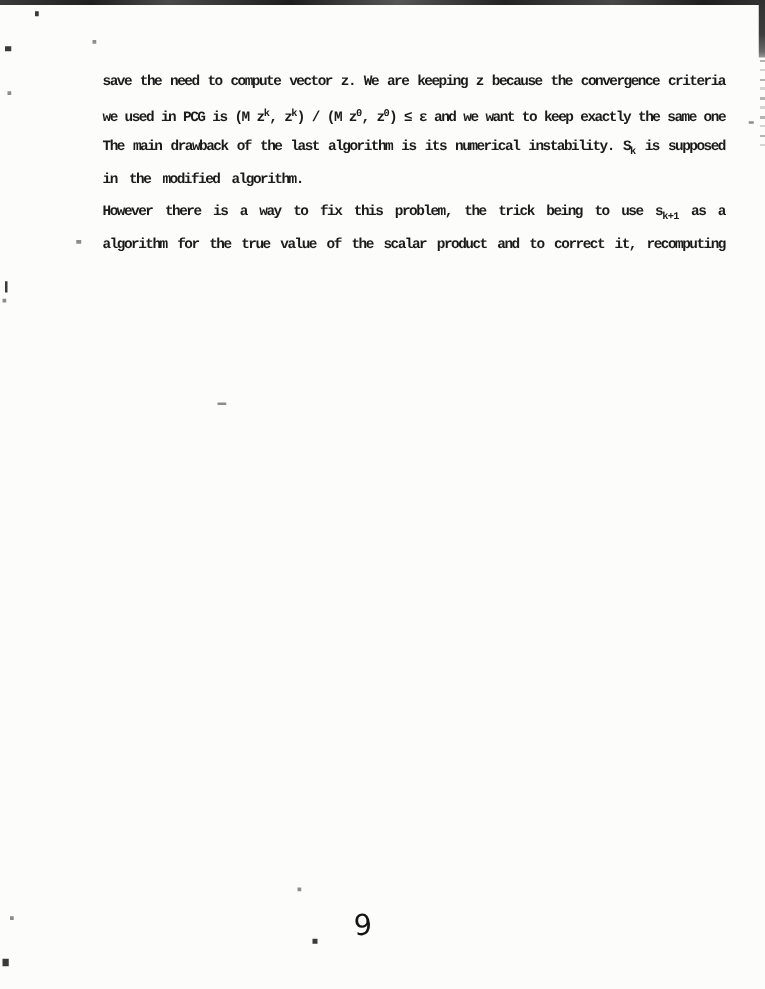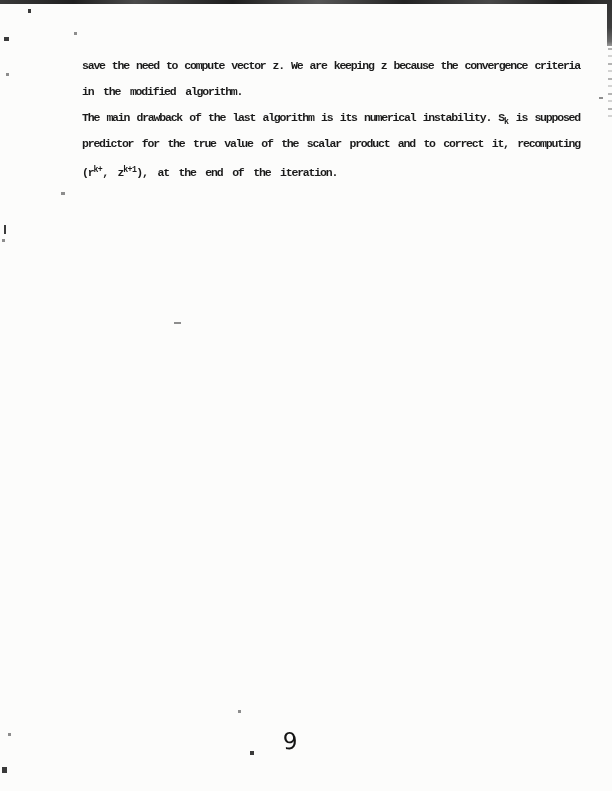--- a/index.html
+++ b/index.html
@@ -99,24 +99,25 @@
 <body>
 
 <div class="page">
 
   <div class="edge-top"></div>
   <div class="edge-right"></div>
   <div class="edge-right-speckle"></div>
 
   <div class="text-block">
       <div class="line just">save the need to compute vector z. We are keeping z because the convergence criteria</div>
+      <div class="line just">we used in PCG is (M z<sup>k</sup>, z<sup>k</sup>) / (M z<sup>0</sup>, z<sup>0</sup>) ≤ ε and we want to keep exactly the same one</div>
+      <div class="line just">The main drawback of the last algorithm is its numerical instability. S<sub>k</sub> is supposed</div>
       <div class="line left">in the modified algorithm.</div>
-      <div class="line just">The main drawback of the last algorithm is its numerical instability. S<sub>k</sub> is supposed</div>
-      <div class="line just">predictor for the true value of the scalar product and to correct it, recomputing</div>
-      <div class="line left">(r<sup>k+</sup>, z<sup>k+1</sup>), at the end of the iteration.</div>
+      <div class="line just">However there is a way to fix this problem, the trick being to use s<sub>k+1</sub> as a</div>
+      <div class="line just">algorithm for the true value of the scalar product and to correct it, recomputing</div>
     </div>
 
   <div class="page-number">9</div>
 
   <div class="speck" style="left:28px; top:9px;  width:3px; height:4px;"></div>
   <div class="speck faint" style="left:74px; top:32px; width:3px; height:3px;"></div>
   <div class="speck" style="left:4px;  top:37px; width:5px; height:4px;"></div>
   <div class="speck faint" style="left:6px;  top:73px; width:3px; height:3px;"></div>
   <div class="speck faint" style="left:61px; top:192px; width:4px; height:3px;"></div>
   <div class="speck" style="left:4px;  top:225px; width:2px; height:9px;"></div>

